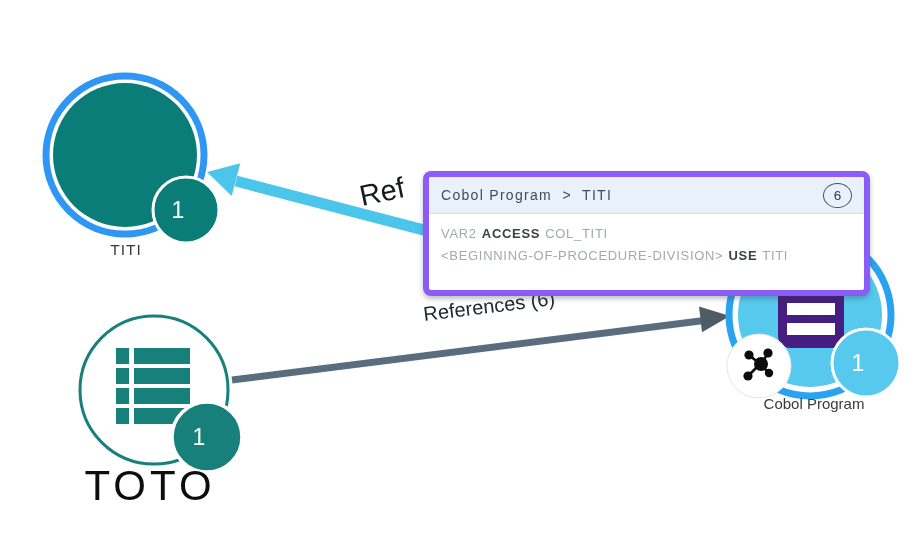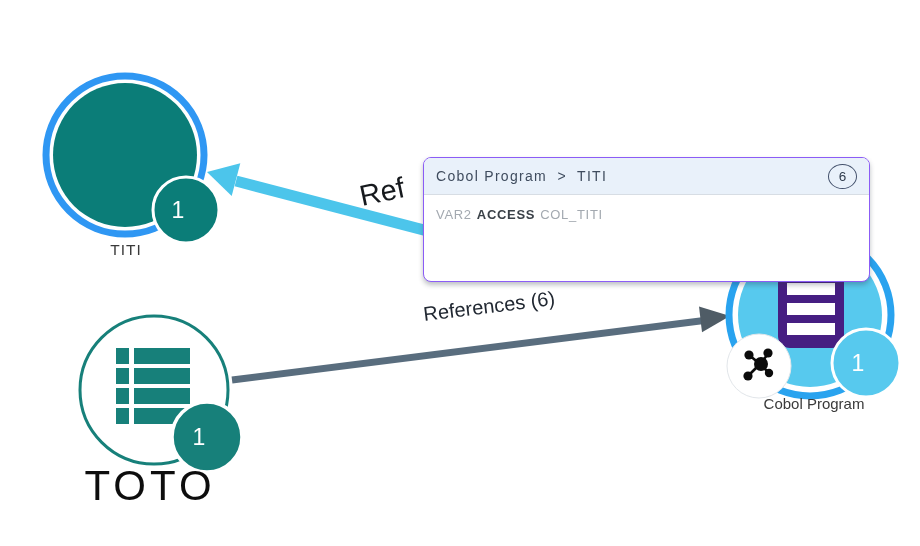--- a/index.html
+++ b/index.html
@@ -5,22 +5,22 @@
   html,body{margin:0;padding:0;}
   body{
     width:920px;height:546px;position:relative;background:#ffffff;
     font-family:"Liberation Sans",sans-serif;overflow:hidden;
   }
   #graph-svg{position:absolute;left:0;top:0;z-index:1;}
   svg text{font-family:"Liberation Sans",sans-serif;}
 
   
   .tooltip{
-    position:absolute;left:423px;top:157px;width:447px;height:125px;
-    background:#ffffff;border:1px solid #8b5cf6;border-radius:8px;
+    position:absolute;left:423px;top:171px;width:447px;height:125px;
+    background:#ffffff;border:6px solid #8b5cf6;border-radius:8px;
     box-shadow:0 3px 5px rgba(50,60,70,.32);z-index:10;overflow:hidden;
     box-sizing:border-box;
   }
   .tooltip-header{
     height:37px;background:#e9f1fa;border-bottom:1px solid #d7dde4;
     display:flex;align-items:center;padding:0 12px;box-sizing:border-box;
   }
   .tooltip-title{
     color:#3f4c5e;font-size:14px;letter-spacing:1.3px;white-space:pre;
   }
@@ -113,14 +113,17 @@
 
 <div class="tooltip">
   <div class="tooltip-header">
     <span class="tooltip-title">Cobol Program  &gt;  TITI</span>
     <span class="count-badge">6</span>
   </div>
   <div class="tooltip-body">
     <div class="tt-row">
       <span class="seg seg-gray">VAR2</span><span class="seg seg-bold">ACCESS</span><span class="seg seg-gray">COL_TITI</span>
     </div>
+    <div class="tt-row">
+      <span class="seg seg-gray">&lt;BEGINNING-OF-PROCEDURE-DIVISION&gt;</span><span class="seg seg-bold">USE</span><span class="seg seg-gray">TITI</span>
+    </div>
   </div>
 </div>
 
 </body></html>

